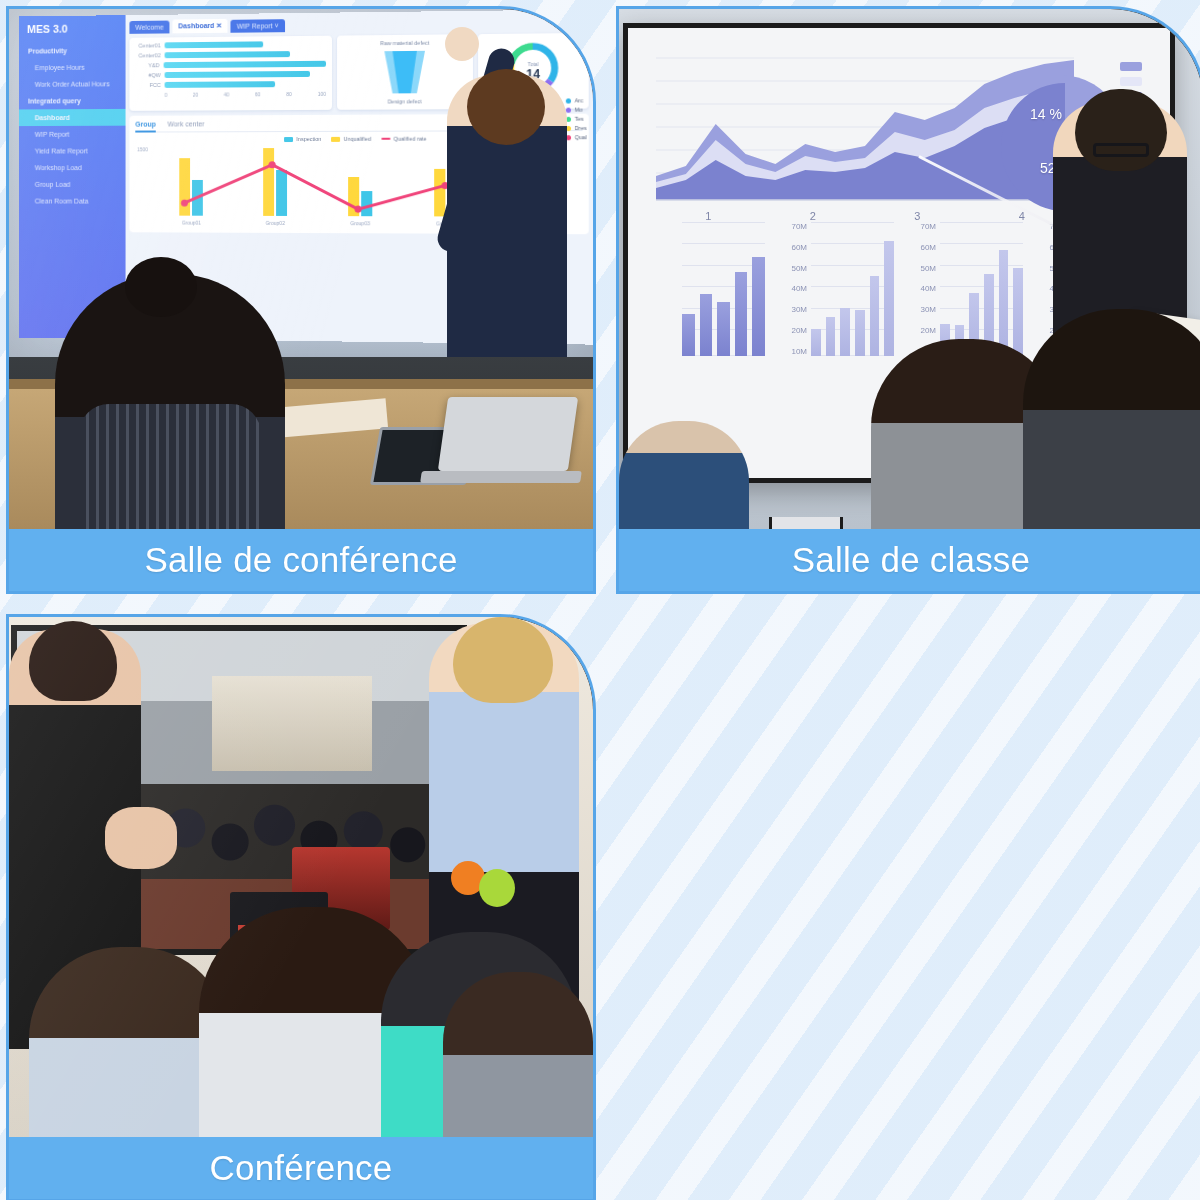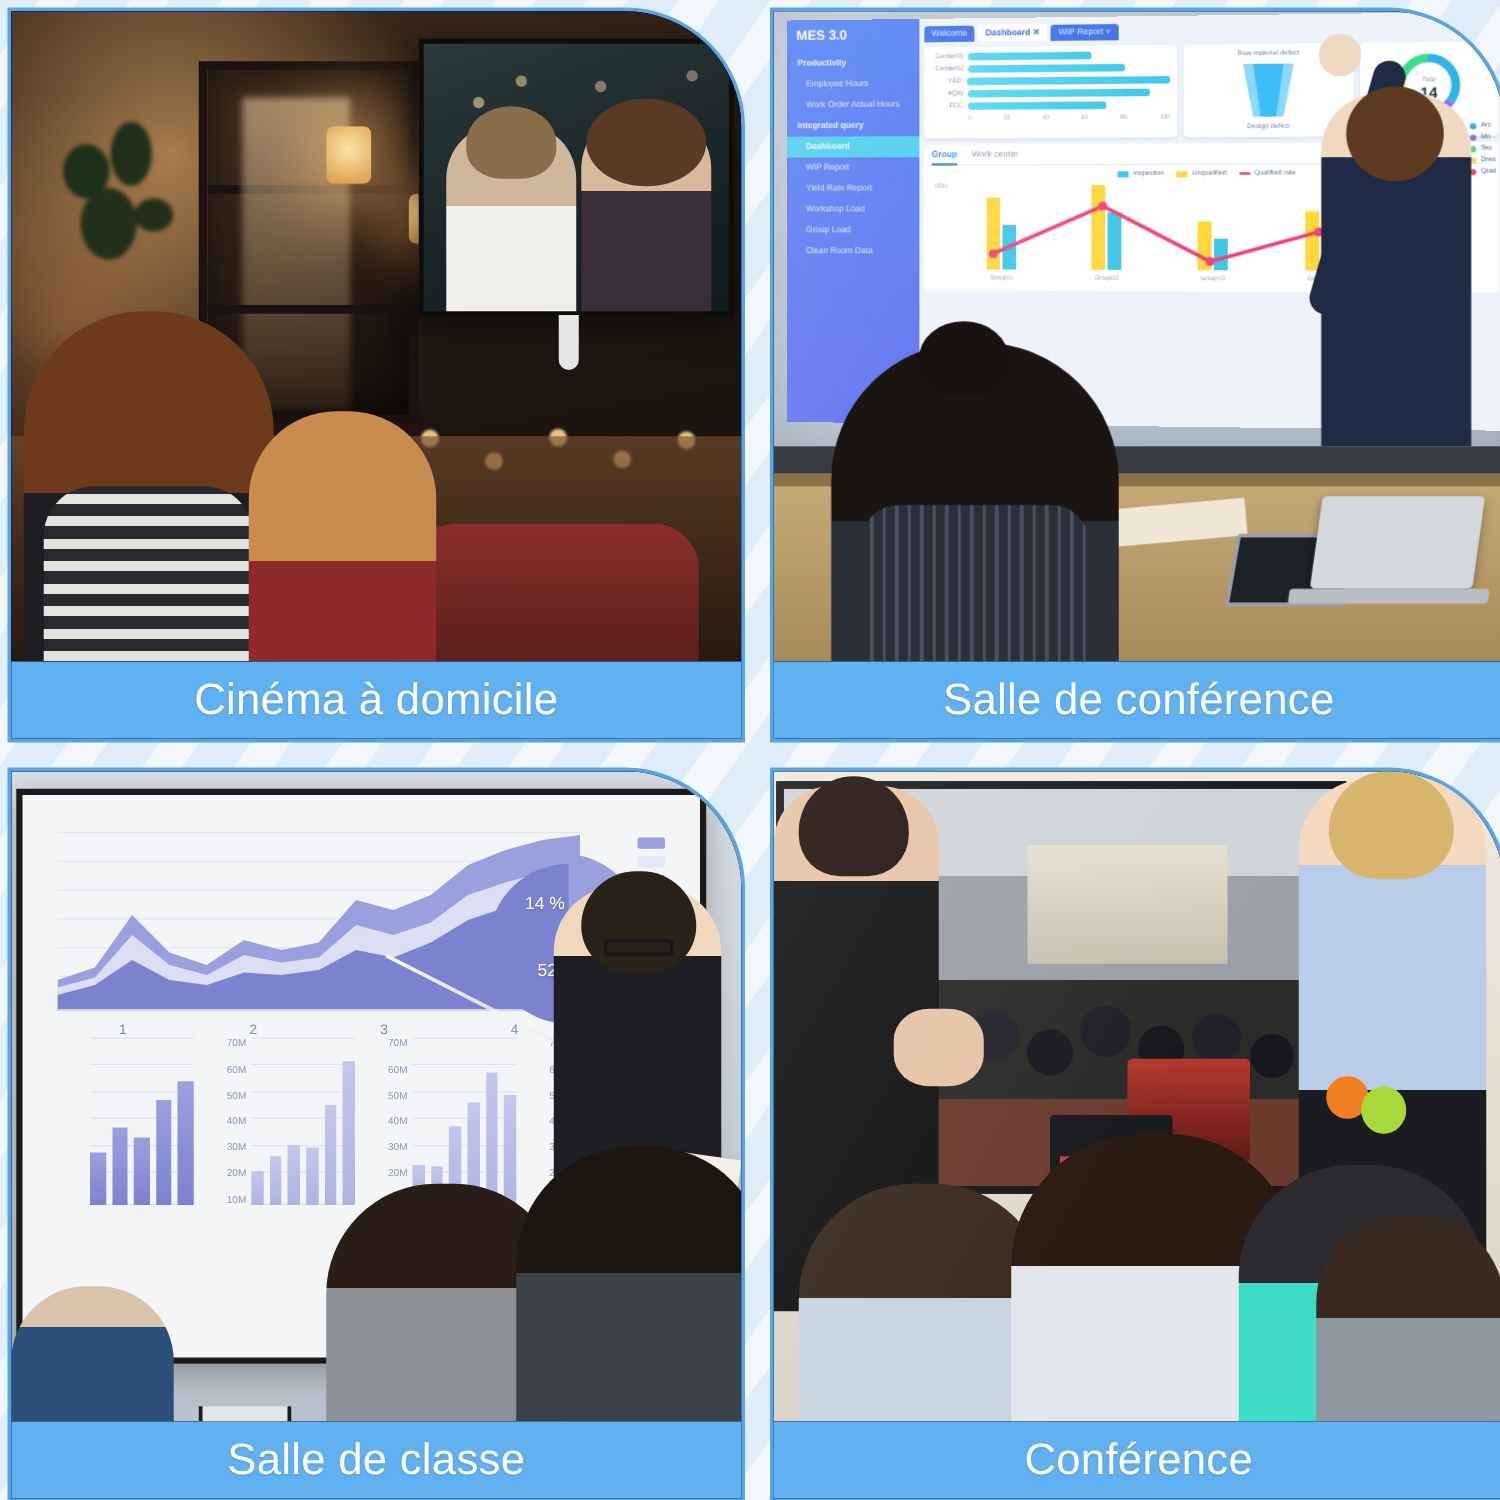--- a/index.html
+++ b/index.html
@@ -400,46 +400,20 @@
   .aud-4d { position:absolute; right:0; bottom:0; width:150px; height:165px; border-radius:70px 70px 0 0; background: linear-gradient(180deg,#3a2a22 0 50%, #8f96a0 50% 100%); }
   .beam-4 { position:absolute; left:0; top:0; right:0; bottom:0; background: linear-gradient(120deg, rgba(255,255,255,.10), transparent 55%); pointer-events:none; }
 </style>
 </head>
 <body>
 
 <div class="bg-stripes"></div>
 
 <div class="grid">
 
-  <div class="panel p1">
-    <div class="stage">
-      <div class="room"></div>
-      <div class="shelf">
-        <div class="window"></div>
-      </div>
-      <div class="plant"></div>
-      <div class="lamp"></div>
-      <div class="lamp2"></div>
-
-      <div class="screen-1">
-        <div class="pic">
-          <div class="man-1"></div>
-          <div class="woman-1"></div>
-        </div>
-      </div>
-      <div class="screen-stand"></div>
-      <div class="lights"></div>
-
-      <div class="floor-1"></div>
-      <div class="pillow"></div>
-      <div class="viewer-a"></div>
-      <div class="viewer-b"></div>
-    </div>
-    <div class="caption">Cinéma à domicile</div>
-  </div>
 
   <div class="panel p2">
     <div class="stage">
       <div class="wall-2"></div>
 
       <div class="proj-screen">
         <div class="mes">
 
           <div class="mes-side">
             <div class="mes-logo">MES 3.0</div>

